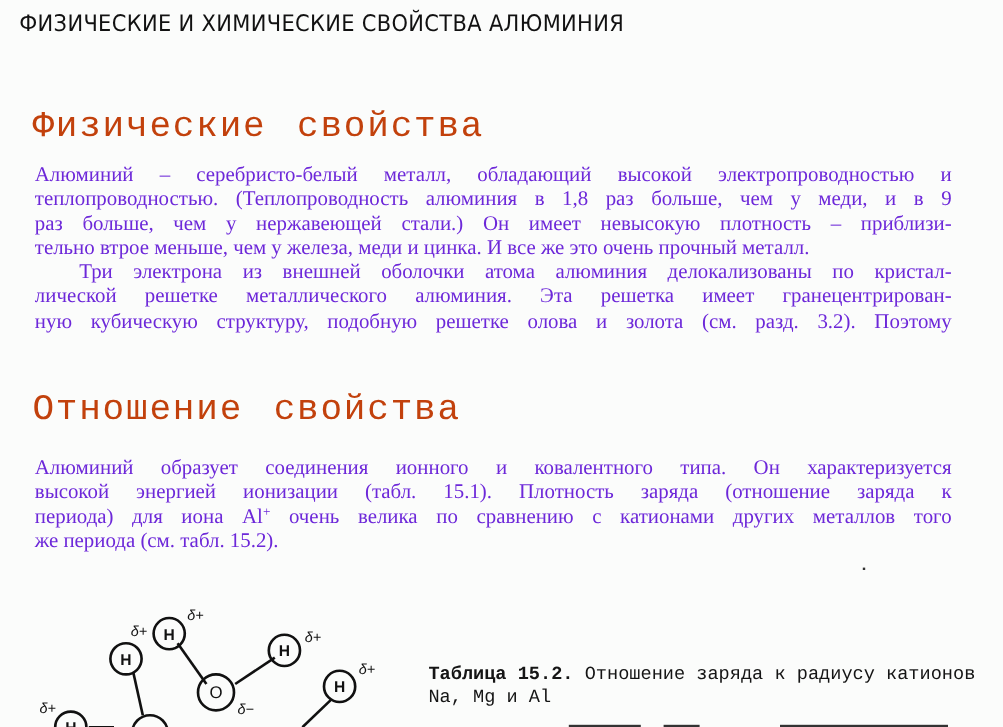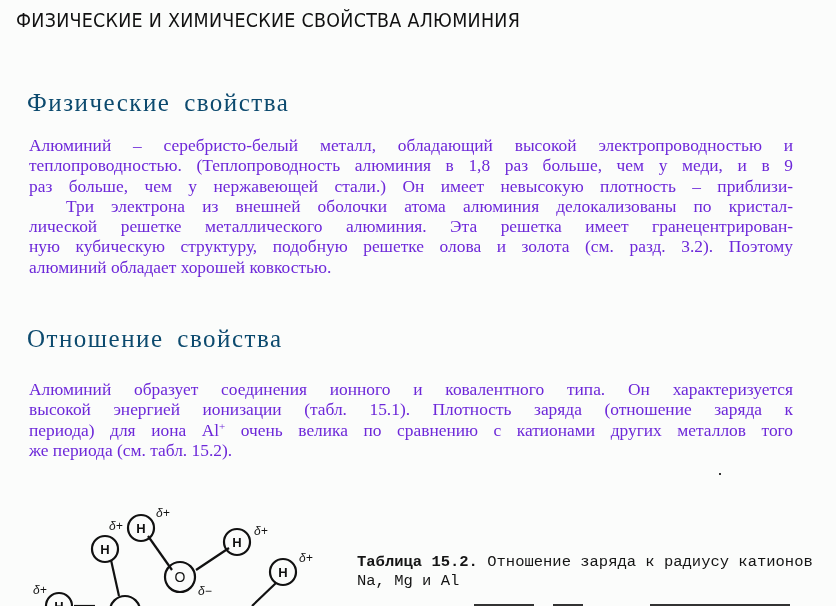--- a/index.html
+++ b/index.html
@@ -11,23 +11,23 @@
   }
   .running-head {
     position: absolute; left: 16px; top: 9px;
     font-family: "DejaVu Sans", "Liberation Sans", sans-serif;
     font-size: 19px; letter-spacing: 0.3px; font-weight: normal;
     transform: scaleX(0.92); transform-origin: left top;
     white-space: nowrap; color: #111;
   }
   .section-title {
     position: absolute; left: 27px;
-    font-family: Liberation Serif, serif;
-    font-size: 25px; letter-spacing: 1.5px; word-spacing: 6px;
-    white-space: nowrap; color: #0c4a6e;
+    font-family: Liberation Mono, monospace;
+    font-size: 30px; letter-spacing: 1.5px; word-spacing: 6px;
+    white-space: nowrap; color: #c2410c;
   }
   #t1 { top: 89px; }
   #t2 { top: 325px; }
   .para {
     position: absolute; left: 29px; width: 764px;
     font-size: 17.4px; line-height: 20.3px;
     text-align: justify; text-align-last: left;
     color: #6d28d9;
   }
   .para .line { display: block; white-space: nowrap; text-align-last: justify; }
@@ -52,24 +52,24 @@
 <body>
 
 <div class="running-head">ФИЗИЧЕСКИЕ И ХИМИЧЕСКИЕ СВОЙСТВА АЛЮМИНИЯ</div>
 
 <h1 class="section-title" id="t1" style="margin:0;font-weight:normal;">Физические свойства</h1>
 
 <div class="para" id="p1">
   <span class="line">Алюминий – серебристо-белый металл, обладающий высокой электропроводностью и</span>
   <span class="line">теплопроводностью. (Теплопроводность алюминия в 1,8 раз больше, чем у меди, и в 9</span>
   <span class="line">раз больше, чем у нержавеющей стали.) Он имеет невысокую плотность – приблизи-</span>
+  <span class="line last">тельно втрое меньше, чем у железа, меди и цинка. И все же это очень прочный металл.</span>
   <span class="line indent">Три электрона из внешней оболочки атома алюминия делокализованы по кристал-</span>
   <span class="line">лической решетке металлического алюминия. Эта решетка имеет гранецентрирован-</span>
   <span class="line">ную кубическую структуру, подобную решетке олова и золота (см. разд. 3.2). Поэтому</span>
-  <span class="line last">алюминий обладает хорошей ковкостью.</span>
 </div>
 
 <h1 class="section-title" id="t2" style="margin:0;font-weight:normal;">Отношение свойства</h1>
 
 <div class="para" id="p2">
   <span class="line">Алюминий образует соединения ионного и ковалентного типа. Он характеризуется</span>
   <span class="line">высокой энергией ионизации (табл. 15.1). Плотность заряда (отношение заряда к</span>
   <span class="line"><span>периода) для иона Al</span><sup>+</sup><span> очень велика по сравнению с катионами других металлов того</span></span>
   <span class="line last">же периода (см. табл. 15.2).</span>
 </div>

